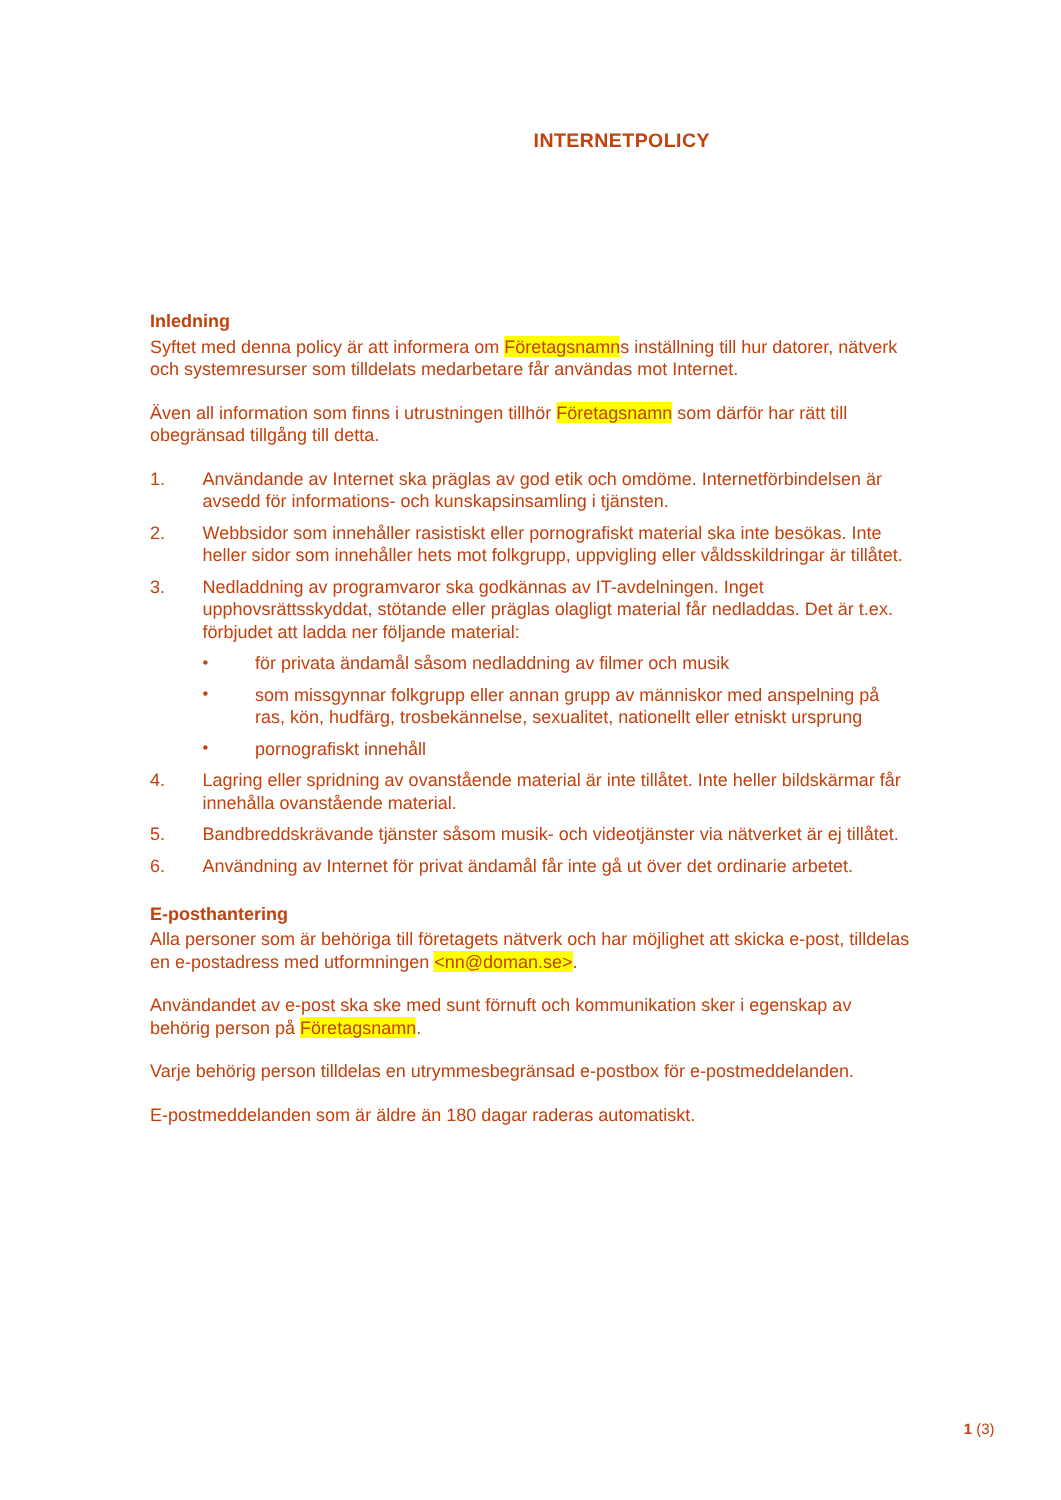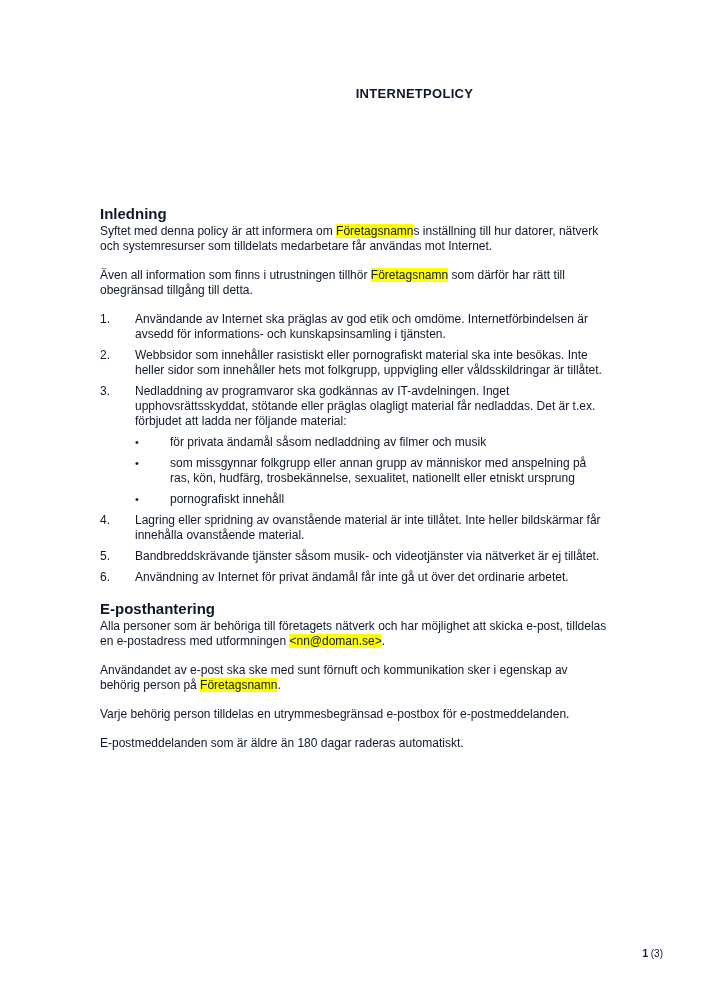--- a/index.html
+++ b/index.html
@@ -2,21 +2,21 @@
 <html style="--hl-color: #ffff00;"><head>
 <meta charset="utf-8">
 <style>
   html, body { margin: 0; padding: 0; background: #ffffff; }
   .page {
     position: relative;
     width: 707px;
     height: 1000px;
     background: #ffffff;
     font-family: "Liberation Sans", sans-serif;
-    color: #0f172a;
+    color: #c2410c;
     overflow: hidden;
   }
   .doc-title {
     position: absolute;
     top: 86px;
     left: 122px;
     right: 0;
     text-align: center;
     font-size: 13px;
     font-weight: bold;
@@ -24,21 +24,21 @@
   }
   .doc-body {
     position: absolute;
     top: 206px;
     left: 100px;
     width: 508px;
     font-size: 12px;
     line-height: 15px;
   }
   .doc-body h2 {
-    font-size: 15px;
+    font-size: 12px;
     line-height: 16px;
     font-weight: bold;
     margin: 16px 0 2px 0;
   }
   .doc-body h2:first-child { margin-top: 0; }
   .doc-body p { margin: 0 0 14px 0; }
   .numbered-list { margin: 5px 0 8px 0; }
   .list-item { display: flex; margin: 0 0 6px 0; }
   .list-number { flex: 0 0 35px; }
   .list-text { flex: 1; }

